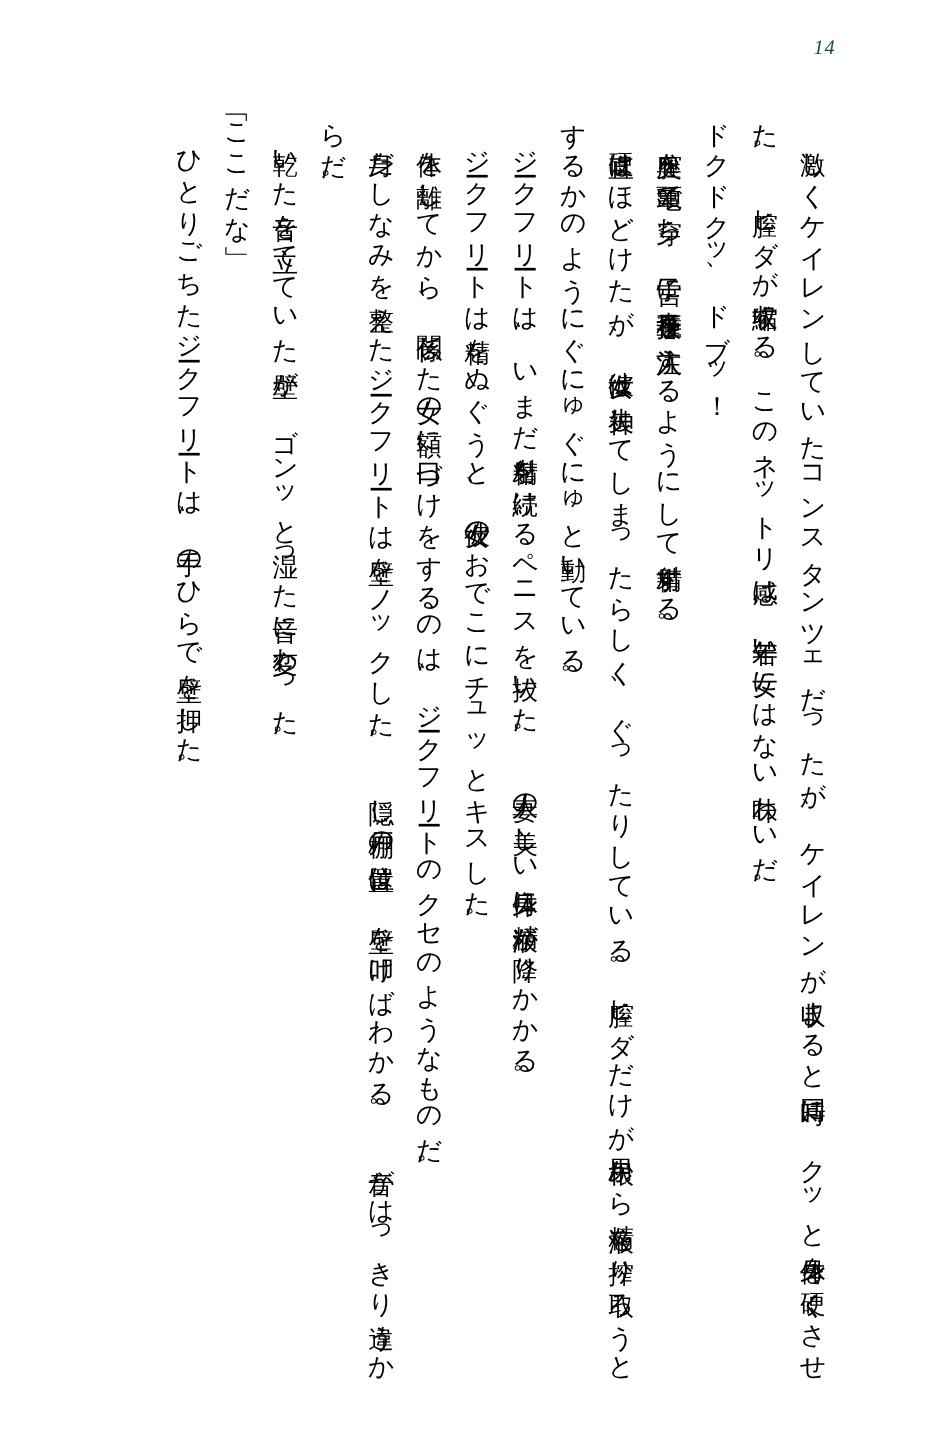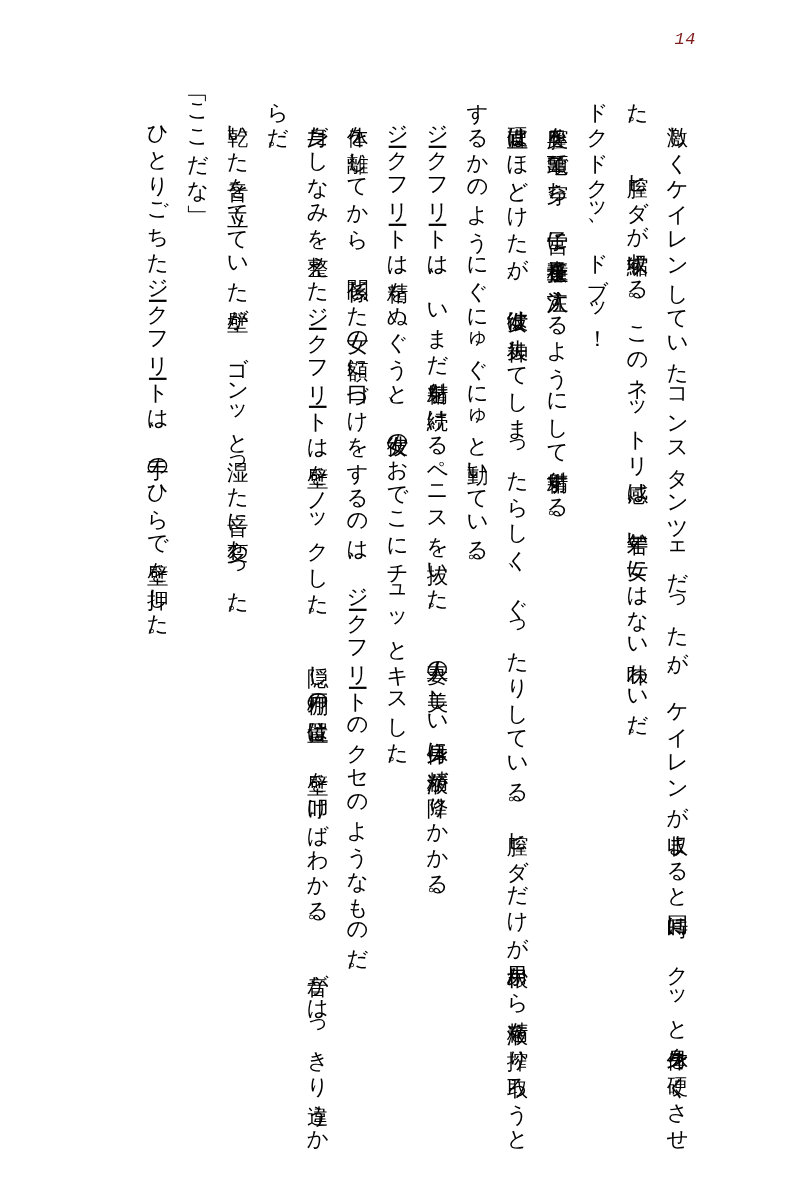--- a/index.html
+++ b/index.html
@@ -21,22 +21,22 @@
     height: 1200px;
     box-sizing: border-box;
     background: #ffffff;
   }
   .page-number {
     position: absolute;
     top: 30px;
     right: 96px;
     font-size: 17px;
     font-style: italic;
-    font-family: Liberation Mono, monospace;
-    color: #7f1d1d;
+    font-family: Liberation Serif, serif;
+    color: #14532d;
     letter-spacing: 0.5px;
   }
   .text-body {
     position: absolute;
     top: 88px;
     left: 56px;
     right: 96px;
     bottom: 60px;
     writing-mode: vertical-rl;
     text-orientation: upright;

